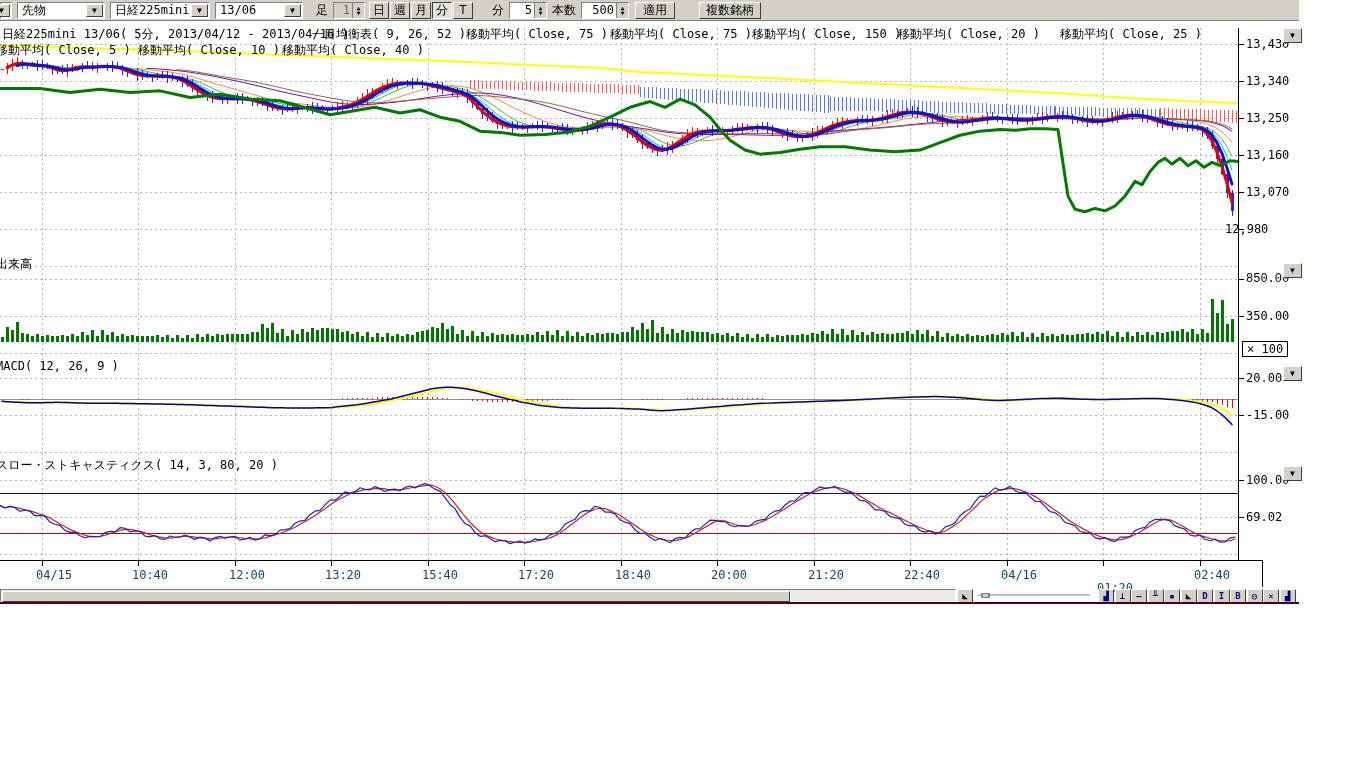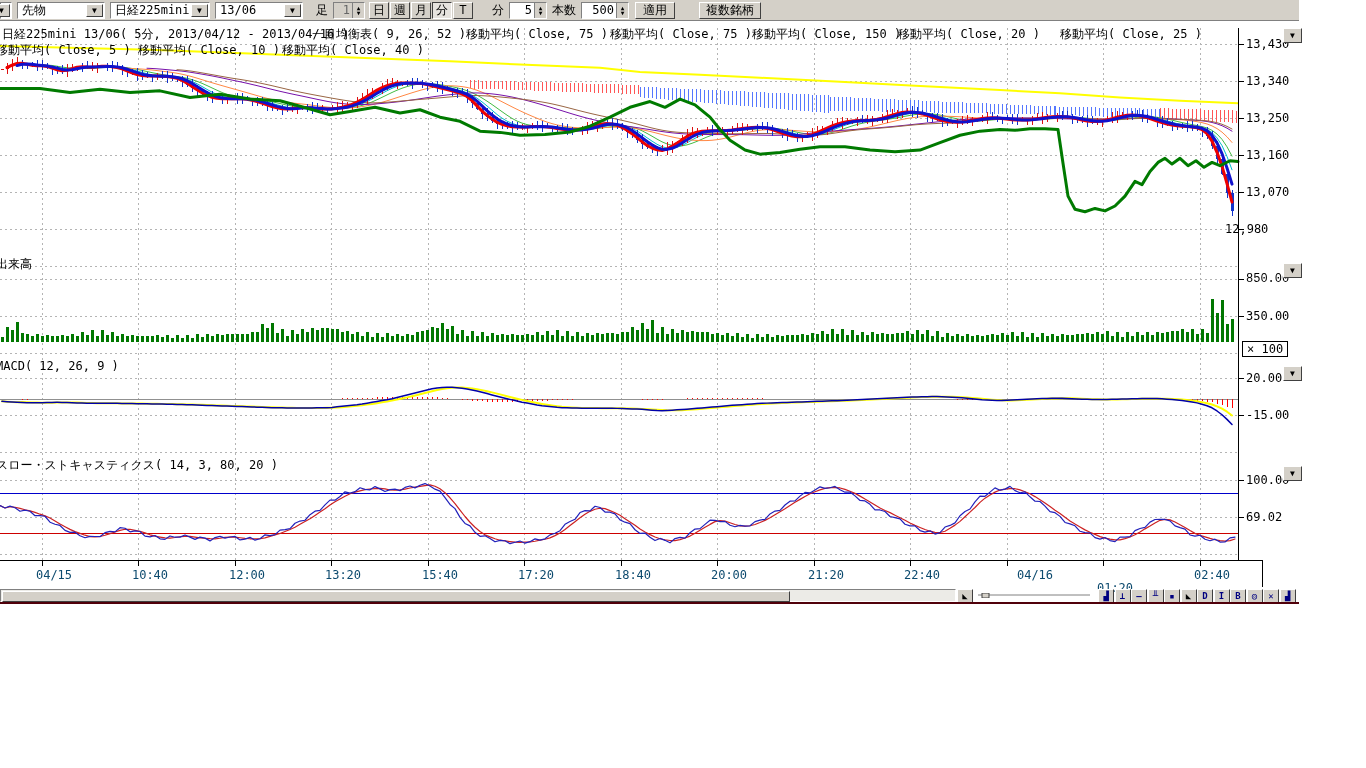--- a/index.html
+++ b/index.html
@@ -1255,21 +1255,21 @@
       <div class="xtick" style="left: 54px; top: 568px;">04/15</div>
       <div class="xtick" style="left: 150px; top: 568px;">10:40</div>
       <div class="xtick" style="left: 247px; top: 568px;">12:00</div>
       <div class="xtick" style="left: 343px; top: 568px;">13:20</div>
       <div class="xtick" style="left: 440px; top: 568px;">15:40</div>
       <div class="xtick" style="left: 536px; top: 568px;">17:20</div>
       <div class="xtick" style="left: 633px; top: 568px;">18:40</div>
       <div class="xtick" style="left: 729px; top: 568px;">20:00</div>
       <div class="xtick" style="left: 826px; top: 568px;">21:20</div>
       <div class="xtick" style="left: 922px; top: 568px;">22:40</div>
-      <div class="xtick" style="left: 1019px; top: 568px; margin-left: 16px;">04/16</div>
+      <div class="xtick" style="left: 1019px; top: 568px;">04/16</div>
       <div class="xtick" style="left: 1115px; top: 568px; margin-top: 13px;">01:20</div>
       <div class="xtick" style="left: 1212px; top: 568px;">02:40</div>
     </div>
 
   <div class="mult" style="left:1242px;top:341px;">× 100</div>
 
   <div id="hscroll-track">
     <div id="hscroll-thumb"></div>
   </div>
   <svg id="zoomslider" width="112" height="5">

